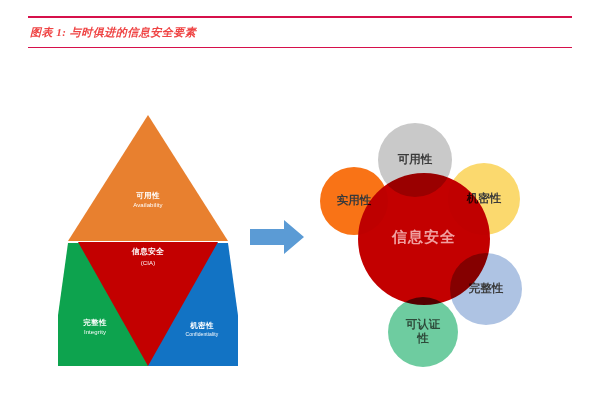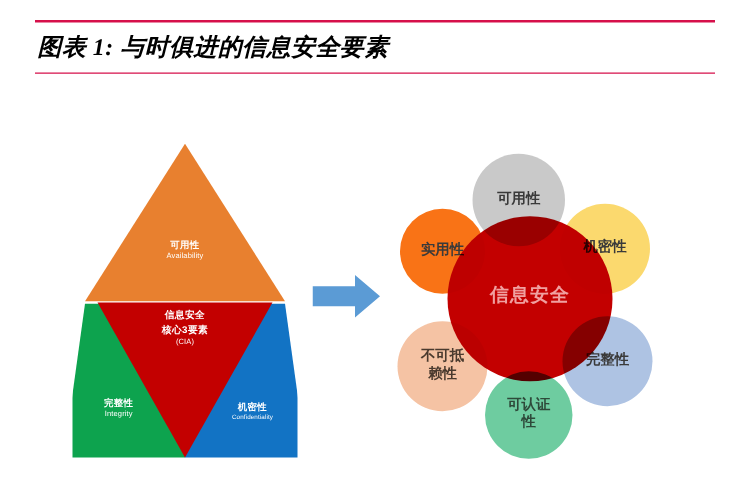--- a/index.html
+++ b/index.html
@@ -25,22 +25,22 @@
   .rule {
     height: 1.5px;
     background: #D6104B;
     width: 100%;
   }
   .rule.bottom { background: #D6104B; height: 1.5px; }
   .fig-title {
     font-family: "Liberation Serif", "DejaVu Serif", serif;
     font-weight: bold;
     font-style: italic;
-    font-size: 19px;
-    color: #000000;
+    font-size: 11px;
+    color: #ef4444;
     letter-spacing: 0.5px;
     padding: 7px 2px 7px 2px;
     white-space: nowrap;
   }
 
   
   .canvas {
     position: absolute;
     left: 0;
     top: 95px;
@@ -160,21 +160,20 @@
       <polygon points="90,2 187,253 -7,253" fill="none" stroke="#ffffff" stroke-width="0"></polygon>
     </svg>
 
     <div class="tri-label lbl-avail">
       <span class="cn">可用性</span>
       <span class="en">Availability</span>
     </div>
 
     <div class="tri-label lbl-core">
       <span class="cn">信息安全</span>
-      <span class="cn">核心3要素</span>
       <span class="en">(CIA)</span>
     </div>
 
     <div class="tri-label lbl-integ">
       <span class="cn">完整性</span>
       <span class="en">Integrity</span>
     </div>
 
     <div class="tri-label lbl-conf">
       <span class="cn">机密性</span>
@@ -195,26 +194,20 @@
     </div>
 
     <div class="circ sat c-prac">
       <span>实用性</span>
     </div>
 
     <div class="circ sat c-conf">
       <span>机密性</span>
     </div>
 
-    <div class="circ sat c-nonrep">
-      <div>
-        <span>不可抵</span>
-        <span>赖性</span>
-      </div>
-    </div>
 
     <div class="circ sat c-integ">
       <span>完整性</span>
     </div>
 
     <div class="circ sat c-auth">
       <div>
         <span>可认证</span>
         <span>性</span>
       </div>

